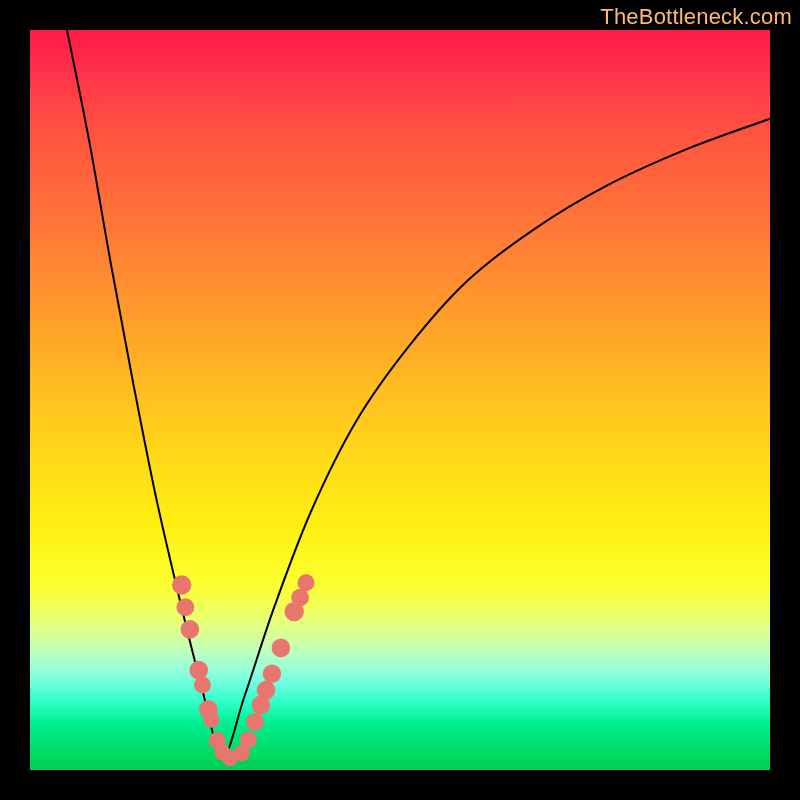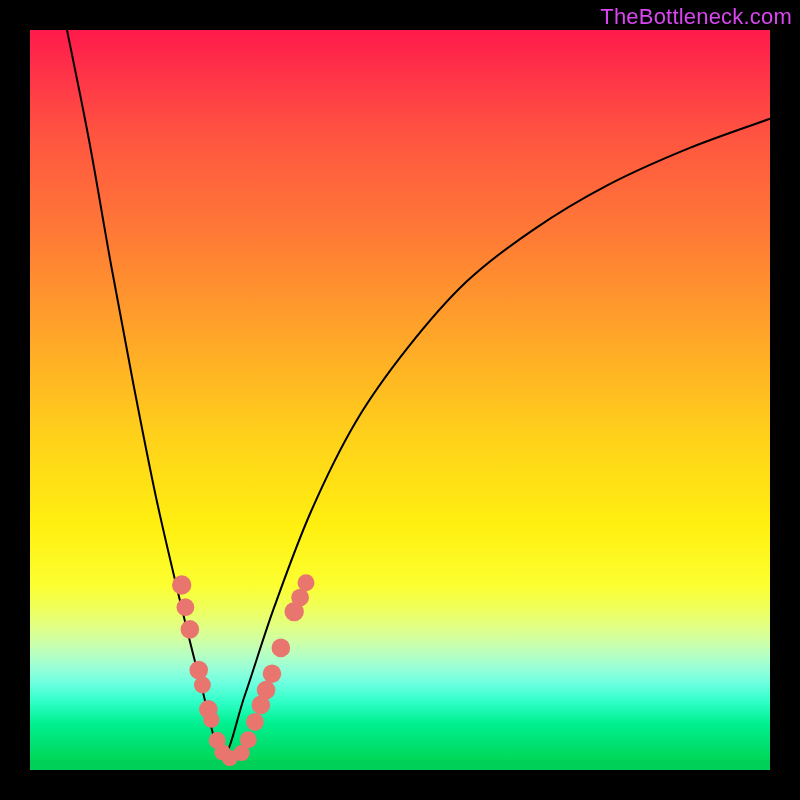--- a/index.html
+++ b/index.html
@@ -62,21 +62,21 @@
     height: 10px;
     background: #00d058;
   }
   .watermark {
     position: absolute;
     top: 4px;
     right: 8px;
     font-family: Arial, Helvetica, sans-serif;
     font-size: 22px;
     font-weight: 500;
-    color: #d946ef;
+    color: #fdba74;
     letter-spacing: 0.2px;
   }
   svg.curves {
     position: absolute;
     left: 0;
     top: 0;
   }
 </style>
 </head>
 <body>

